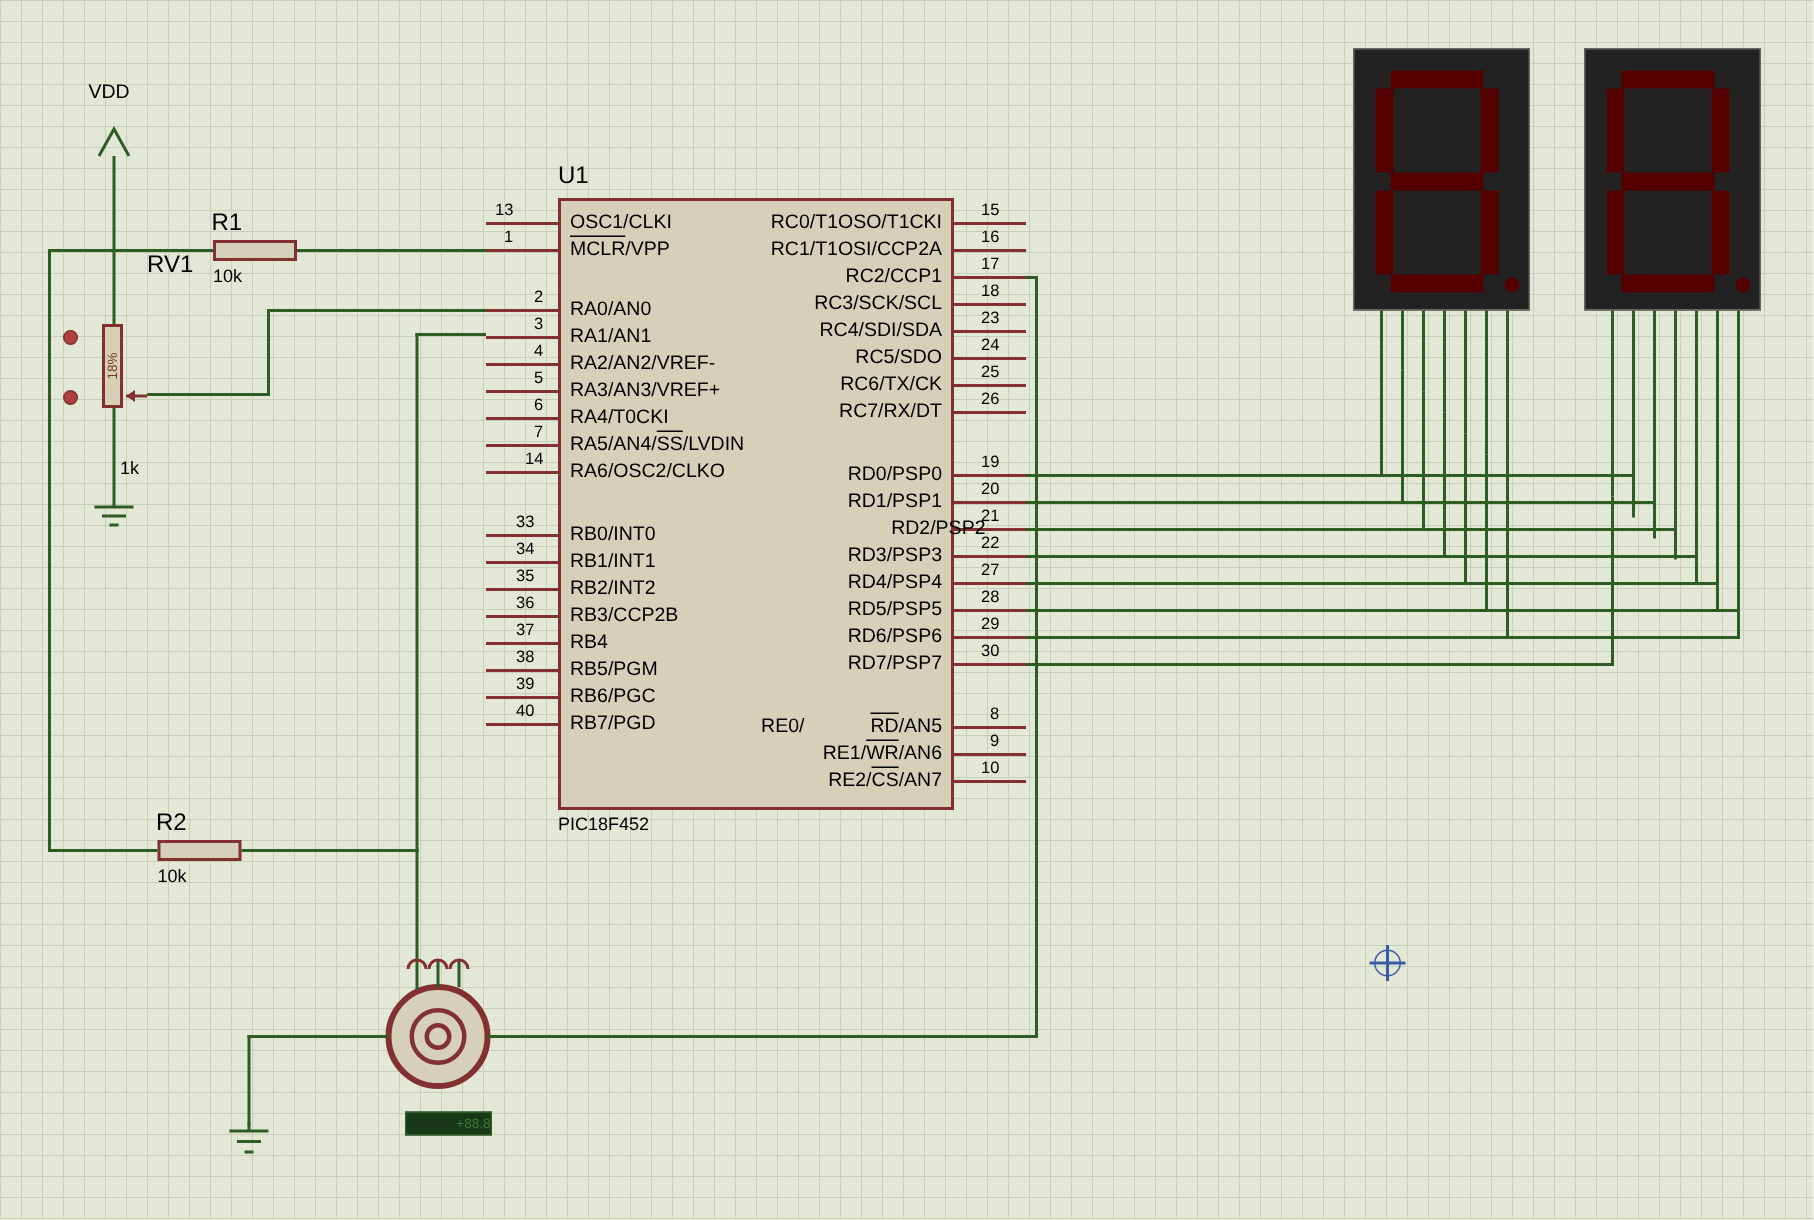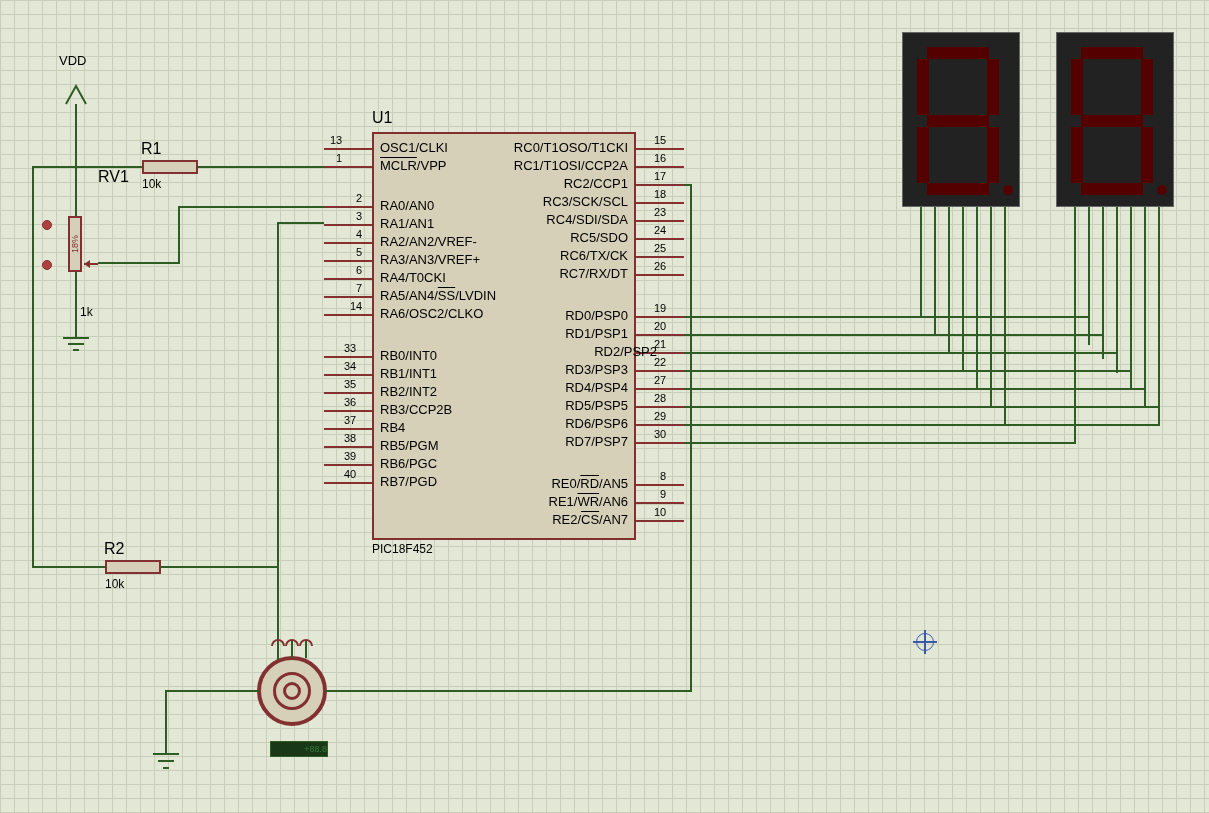--- a/index.html
+++ b/index.html
@@ -268,21 +268,21 @@
   <div class="pinlabel" style="right:581px; top:398px;">RD5/PSP5</div>
   <div class="pinlabel" style="right:581px; top:416px;">RD6/PSP6</div>
   <div class="pinlabel" style="right:581px; top:434px;">RD7/PSP7</div>
 
   <div class="stub stubh" style="left:636px; top:484px; width:48px;"></div>
   <div class="stub stubh" style="left:636px; top:502px; width:48px;"></div>
   <div class="stub stubh" style="left:636px; top:520px; width:48px;"></div>
   <div class="pinnum" style="left:660px; top:470px;">8</div>
   <div class="pinnum" style="left:660px; top:488px;">9</div>
   <div class="pinnum" style="left:654px; top:506px;">10</div>
-  <div class="pinlabel" style="right:581px; top:476px;">RE0/<span style="text-decoration:overline;">RD</span>/AN5</div>
+  <div class="pinlabel" style="right:581px; top:476px;">RE0/<span style="text-decoration:overline;padding-left:44px;">RD</span>/AN5</div>
   <div class="pinlabel" style="right:581px; top:494px;">RE1/<span style="text-decoration:overline;">WR</span>/AN6</div>
   <div class="pinlabel" style="right:581px; top:512px;">RE2/<span style="text-decoration:overline;">CS</span>/AN7</div>
 
   <div class="sevenseg" style="left:902px; top:32px;">
     <div class="seg" style="left:24px; top:14px;  width:62px; height:12px;"></div>
     <div class="seg" style="left:14px; top:26px;  width:12px; height:56px;"></div>
     <div class="seg" style="left:84px; top:26px;  width:12px; height:56px;"></div>
     <div class="seg" style="left:24px; top:82px;  width:62px; height:12px;"></div>
     <div class="seg" style="left:14px; top:94px;  width:12px; height:56px;"></div>
     <div class="seg" style="left:84px; top:94px;  width:12px; height:56px;"></div>

